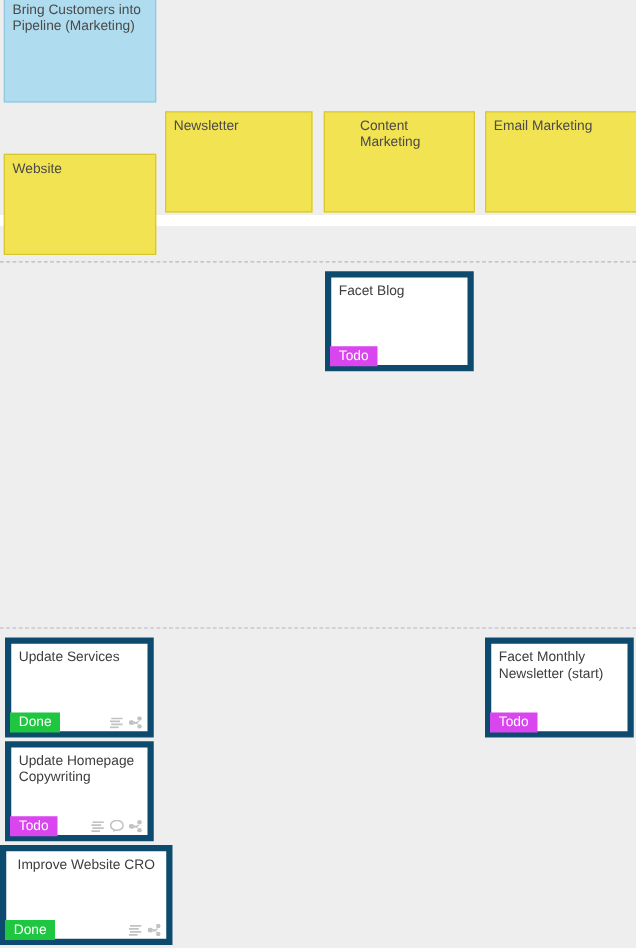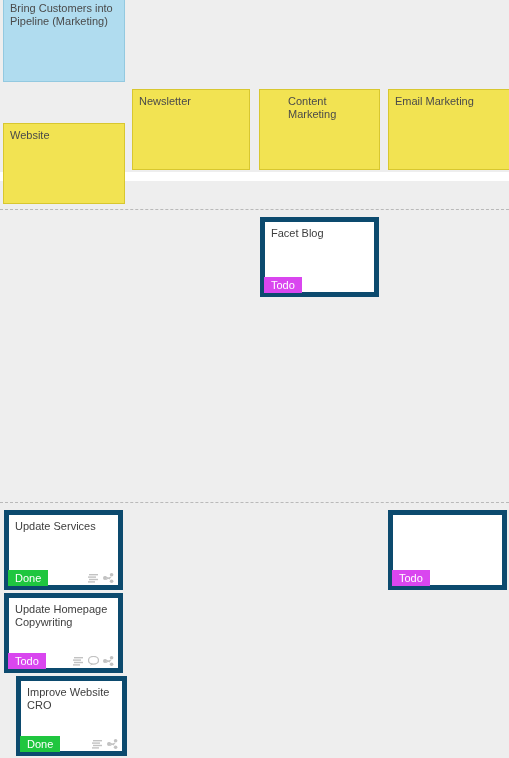--- a/index.html
+++ b/index.html
@@ -207,21 +207,21 @@
             <circle cx="8.6" cy="8.2" r="1.8" fill="#c2c2c2"></circle>
             <circle cx="1.9" cy="5" r="1.9" fill="#c2c2c2"></circle>
             <rect x="2" y="3" width="6" height="1.1" transform="rotate(25 2 3)" fill="#c2c2c2"></rect>
             <rect x="2.4" y="6.1" width="6" height="1.1" transform="rotate(-25 2.4 6.1)" fill="#c2c2c2"></rect>
           </svg>
         </span>
       </div>
     </div>
   </div>
 
-  <div class="card" style="left:16px; top:676px; width:111px; height:80px;">
+  <div class="card" style="left:0; top:676px; width:138px; height:80px;text-align:center;">
     <div class="card-title">Improve Website CRO</div>
     <div class="card-footer">
       <div class="badge done">Done</div>
       <div class="icons">
         <span>
           <svg width="11" height="9" viewBox="0 0 11 9">
             <rect x="1" y="0" width="9" height="1.4" fill="#c2c2c2"></rect>
             <rect x="0" y="2.4" width="8" height="1.4" fill="#c2c2c2"></rect>
             <rect x="1" y="4.8" width="9" height="1.4" fill="#c2c2c2"></rect>
             <rect x="0" y="7.2" width="7" height="1.4" fill="#c2c2c2"></rect>
@@ -234,18 +234,19 @@
             <circle cx="1.9" cy="5" r="1.9" fill="#c2c2c2"></circle>
             <rect x="2" y="3" width="6" height="1.1" transform="rotate(25 2 3)" fill="#c2c2c2"></rect>
             <rect x="2.4" y="6.1" width="6" height="1.1" transform="rotate(-25 2.4 6.1)" fill="#c2c2c2"></rect>
           </svg>
         </span>
       </div>
     </div>
   </div>
 
   <div class="card" style="left:388px; top:510px; width:119px; height:80px;">
+    <div class="card-title">Facet Monthly Newsletter (start)</div>
     <div class="card-footer">
       <div class="badge todo">Todo</div>
     </div>
   </div>
 
 </div>
 
 </body></html>

